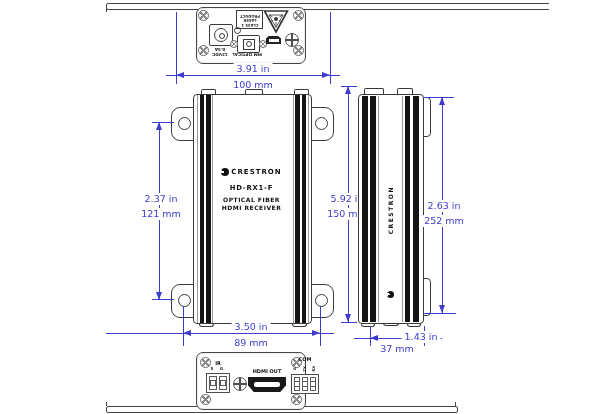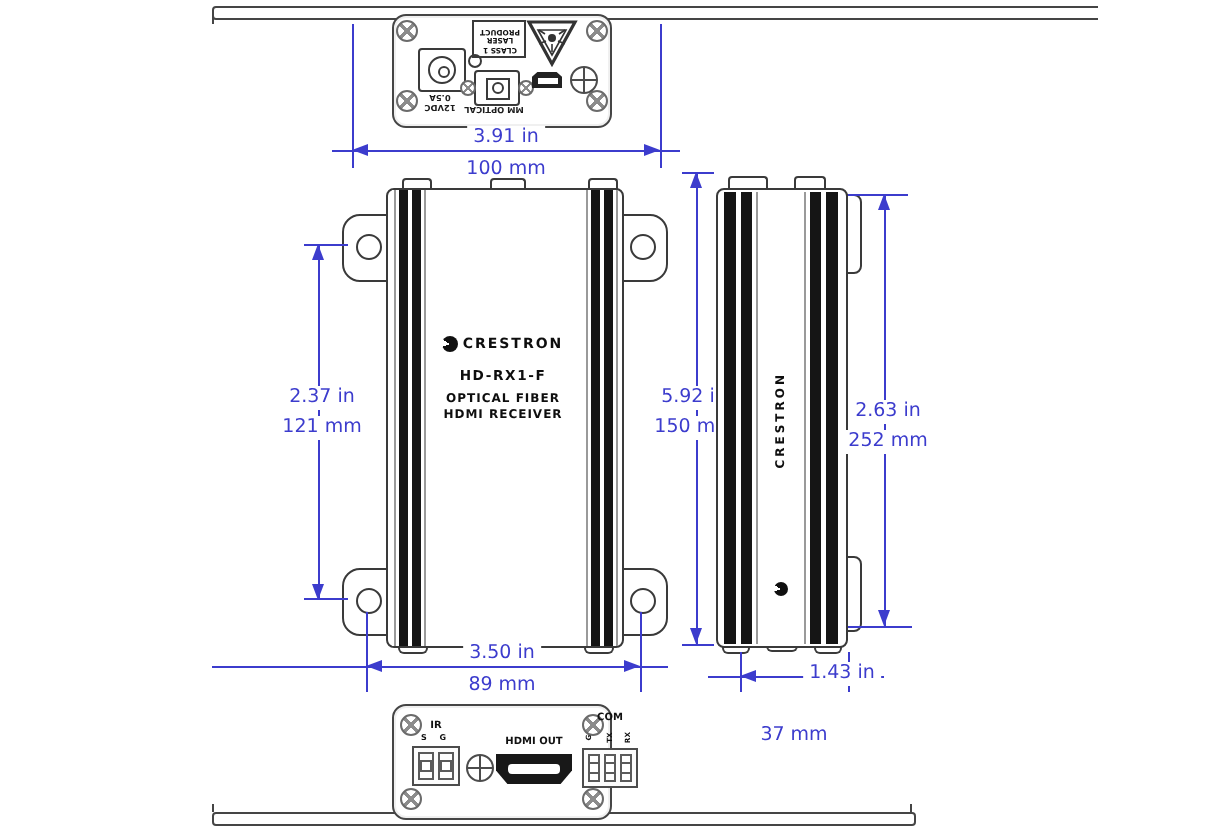--- a/index.html
+++ b/index.html
@@ -177,21 +177,21 @@
   <div class="arr r" style="left:312px;top:330px;"></div>
   <div class="dimtxt" style="left:251px;top:321px;">3.50 in</div>
   <div class="dimtxt" style="left:251px;top:337px;">89 mm</div>
 
   <div class="dl" style="left:370px;top:326px;width:1px;height:20px;"></div>
   <div class="dl" style="left:424px;top:326px;width:1px;height:20px;"></div>
   <div class="dl" style="left:354px;top:338px;width:88px;height:1px;"></div>
   <div class="arr l" style="left:370px;top:335px;"></div>
   <div class="arr r" style="left:416px;top:335px;"></div>
   <div class="dimtxt" style="left:397px;top:331px;margin-left:24px;">1.43 in</div>
-  <div class="dimtxt" style="left:397px;top:362px;">37 mm</div>
+  <div class="dimtxt" style="left:397px;top:343px;">37 mm</div>
 
   <div class="bar" style="left:106px;top:406px;width:350px;height:5px;"></div>
   <div class="abs" style="left:106px;top:402px;width:1px;height:4px;background:var(--ink);"></div>
   <div class="abs" style="left:455px;top:402px;width:1px;height:4px;background:var(--ink);"></div>
 
   <div class="panel" style="left:196px;top:352px;width:108px;height:56px;"></div>
   <div class="screw" style="left:200px;top:357px;width:9px;height:9px;"></div>
   <div class="screw" style="left:291px;top:357px;width:9px;height:9px;"></div>
   <div class="screw" style="left:200px;top:394px;width:9px;height:9px;"></div>
   <div class="screw" style="left:291px;top:394px;width:9px;height:9px;"></div>

